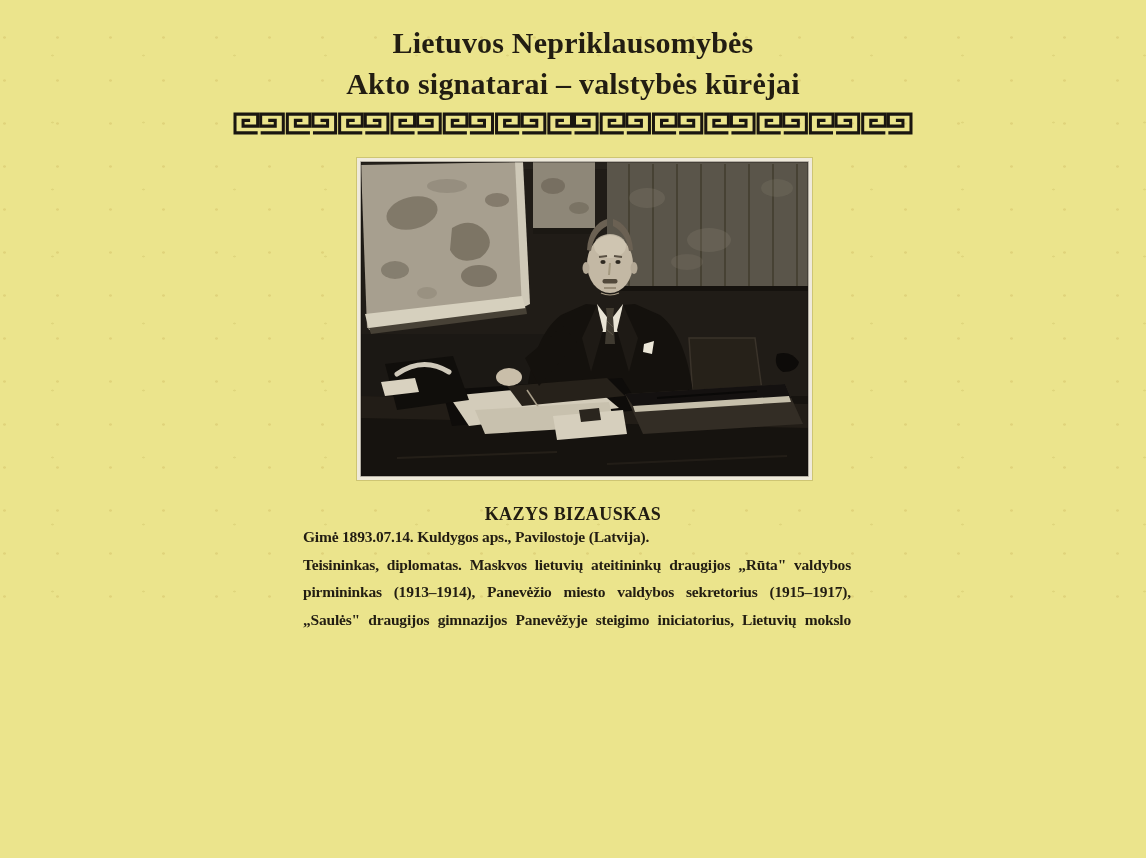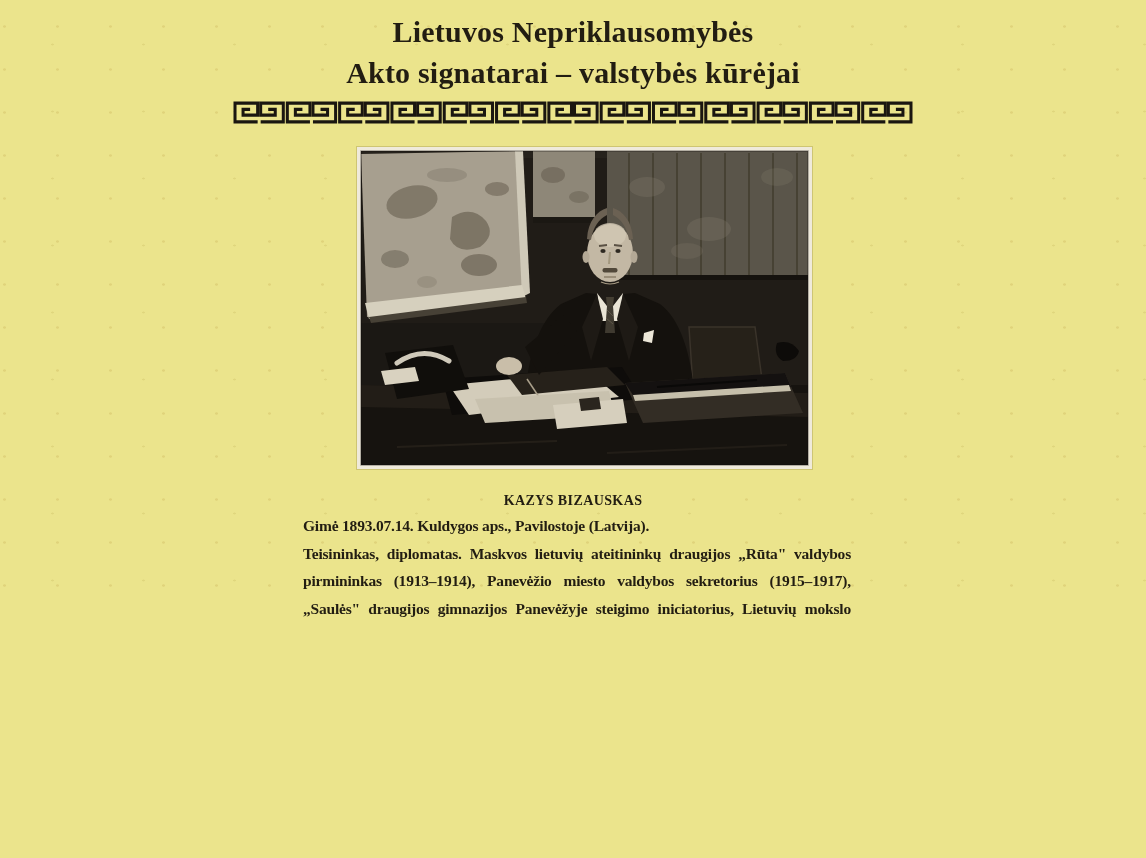--- a/index.html
+++ b/index.html
@@ -4,21 +4,21 @@
 <style>
   html, body {
     margin: 0;
     padding: 0;
     background: #ebe48c;
   }
   .stage {
     position: relative;
     width: 1146px;
     height: 626px;
-    margin: 0 auto;
+    margin: 11px auto;
     overflow: hidden;
     background-color: #ebe48c;
     background-image:
       radial-gradient(rgba(164,142,52,0.16) 1px, rgba(0,0,0,0) 1.7px),
       radial-gradient(rgba(210,191,102,0.45) 1px, rgba(0,0,0,0) 1.9px);
     background-size: 91px 67px, 53px 43px;
     background-position: 7px 11px, 31px 5px;
     font-family: "Liberation Serif", "DejaVu Serif", serif;
     color: #221d12;
   }
@@ -57,21 +57,21 @@
     text-align: center;
     font-size: 15px;
     font-weight: 700;
     letter-spacing: 0.2px;
   }
   .person-name {
     position: absolute;
     top: 493px; left: 0;
     width: 100%;
     text-align: center;
-    font-size: 14px;
+    font-size: 18px;
     font-weight: 700;
     letter-spacing: 0.4px;
   }
   .bio {
     position: absolute;
     left: 303px; top: 512px;
     width: 548px;
     font-size: 15.5px;
     font-weight: 700;
     line-height: 27.5px;

